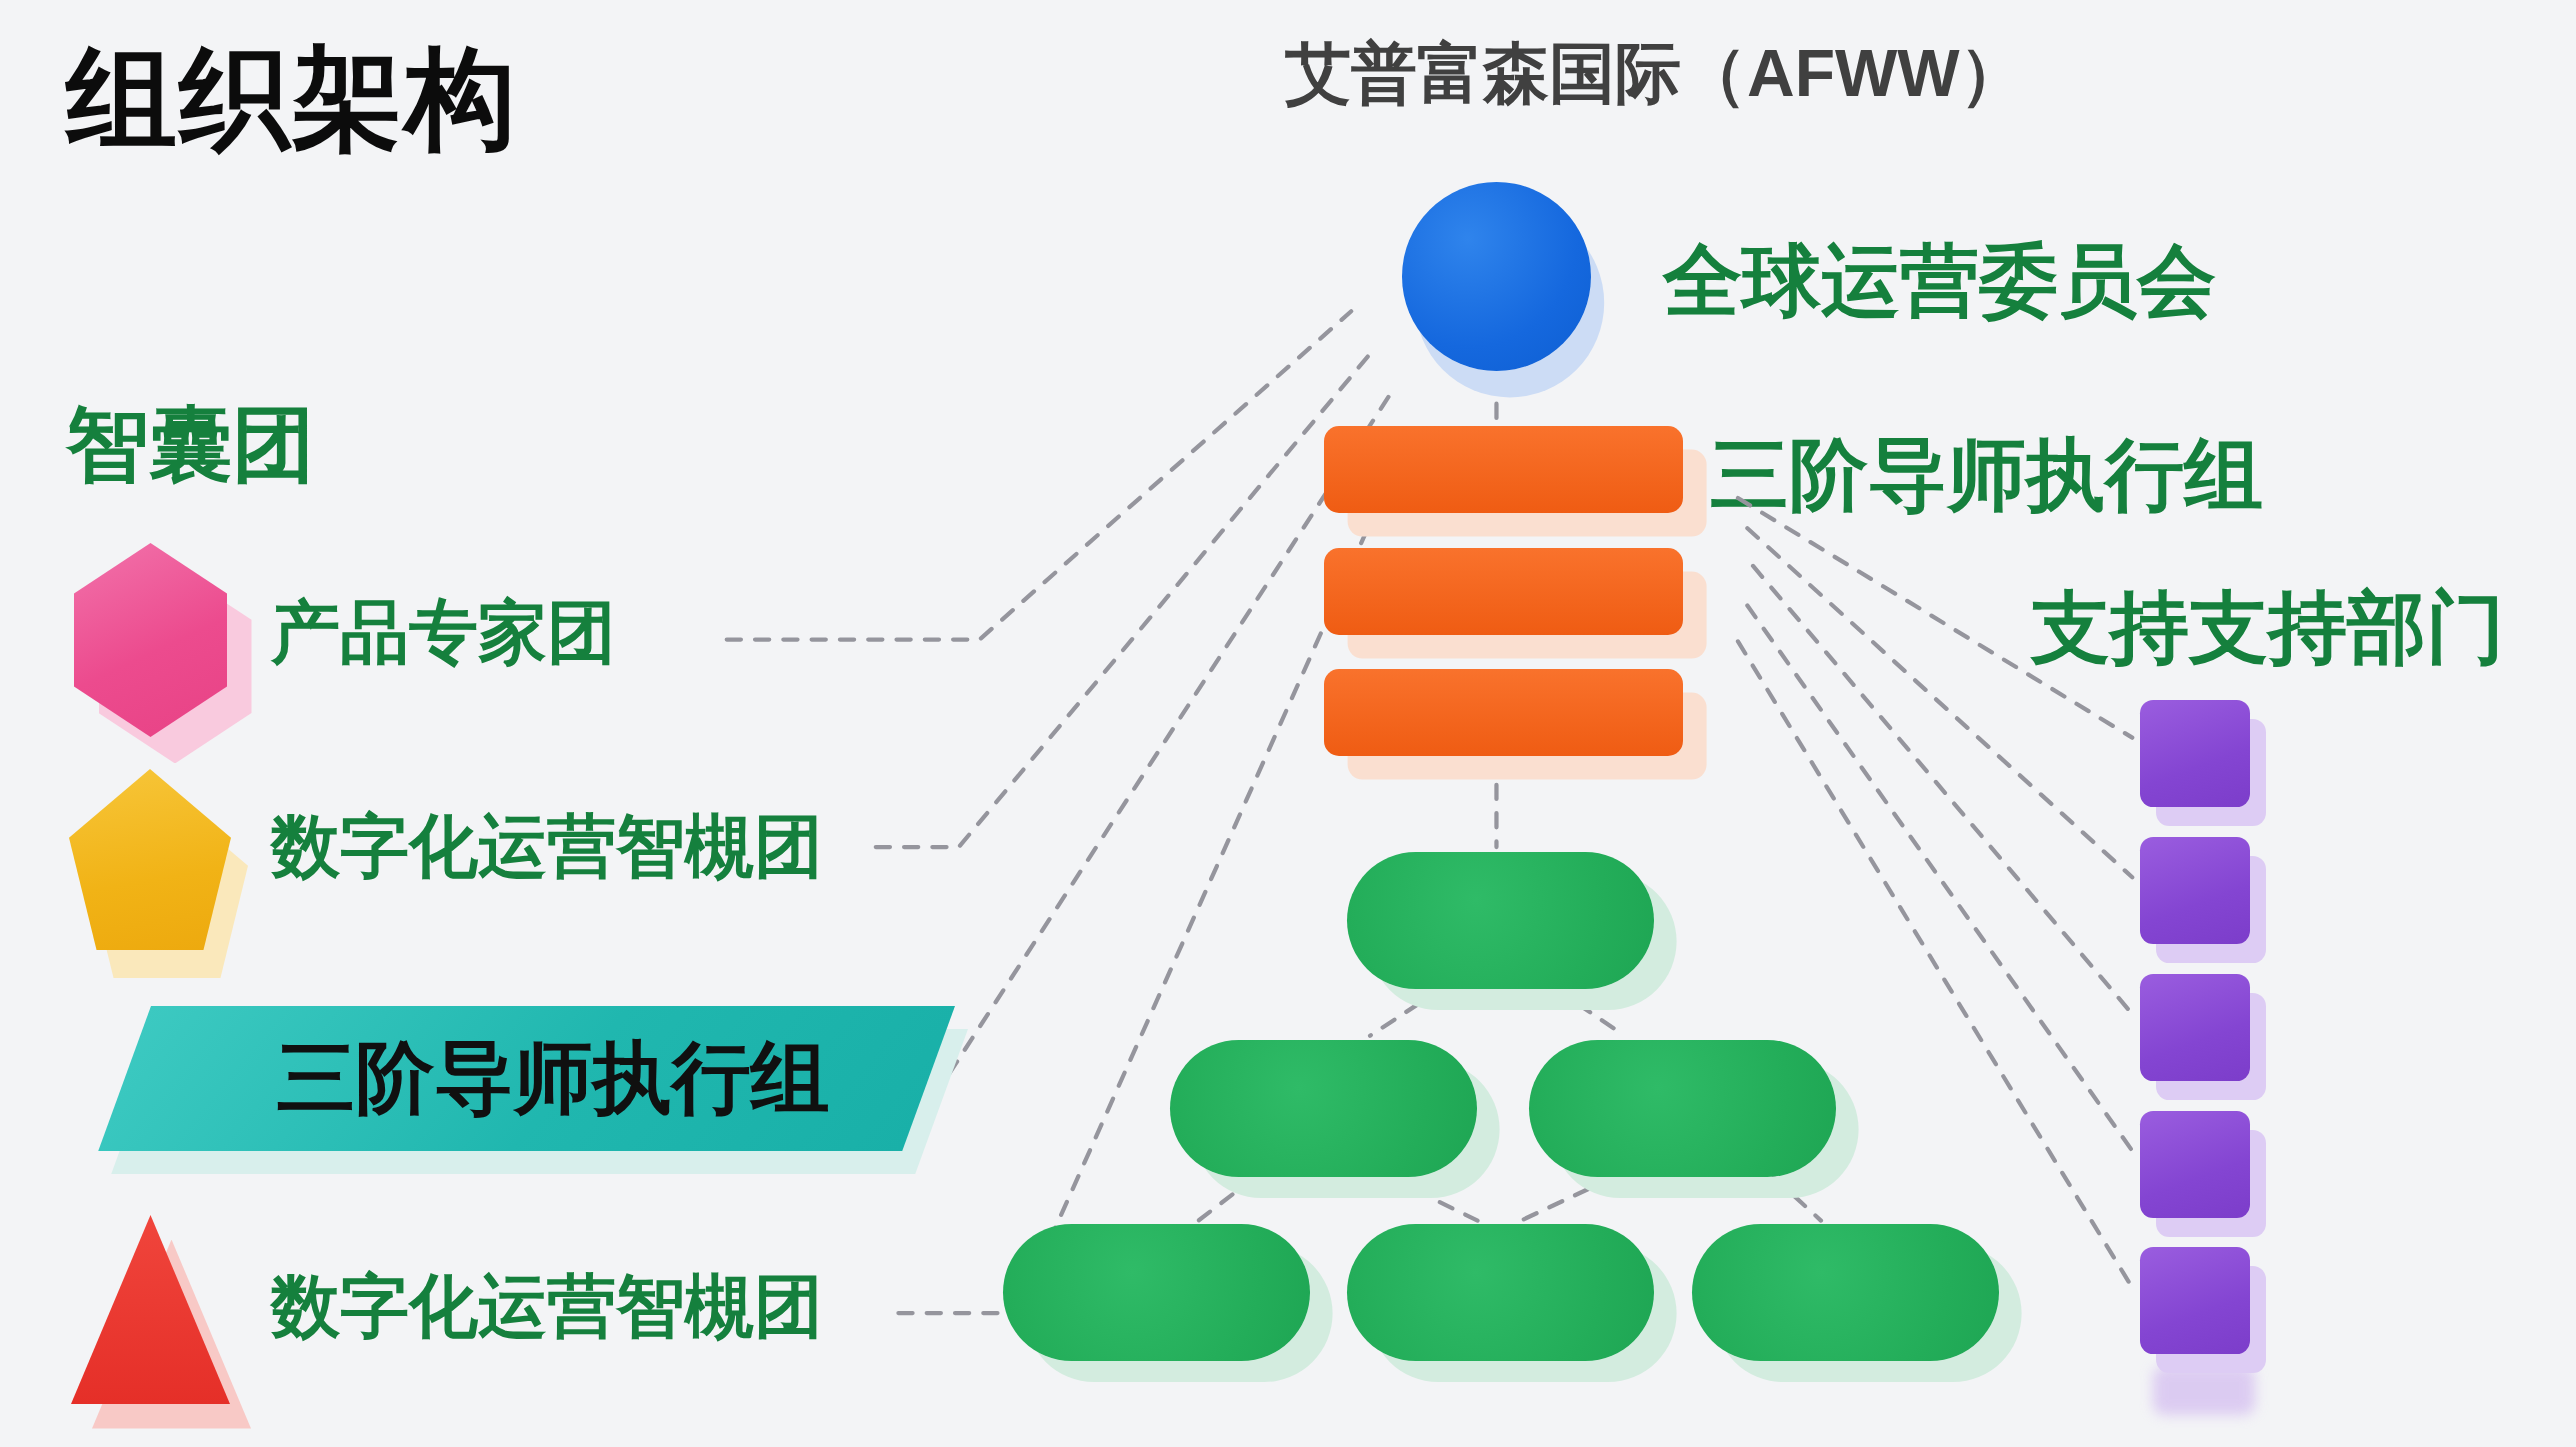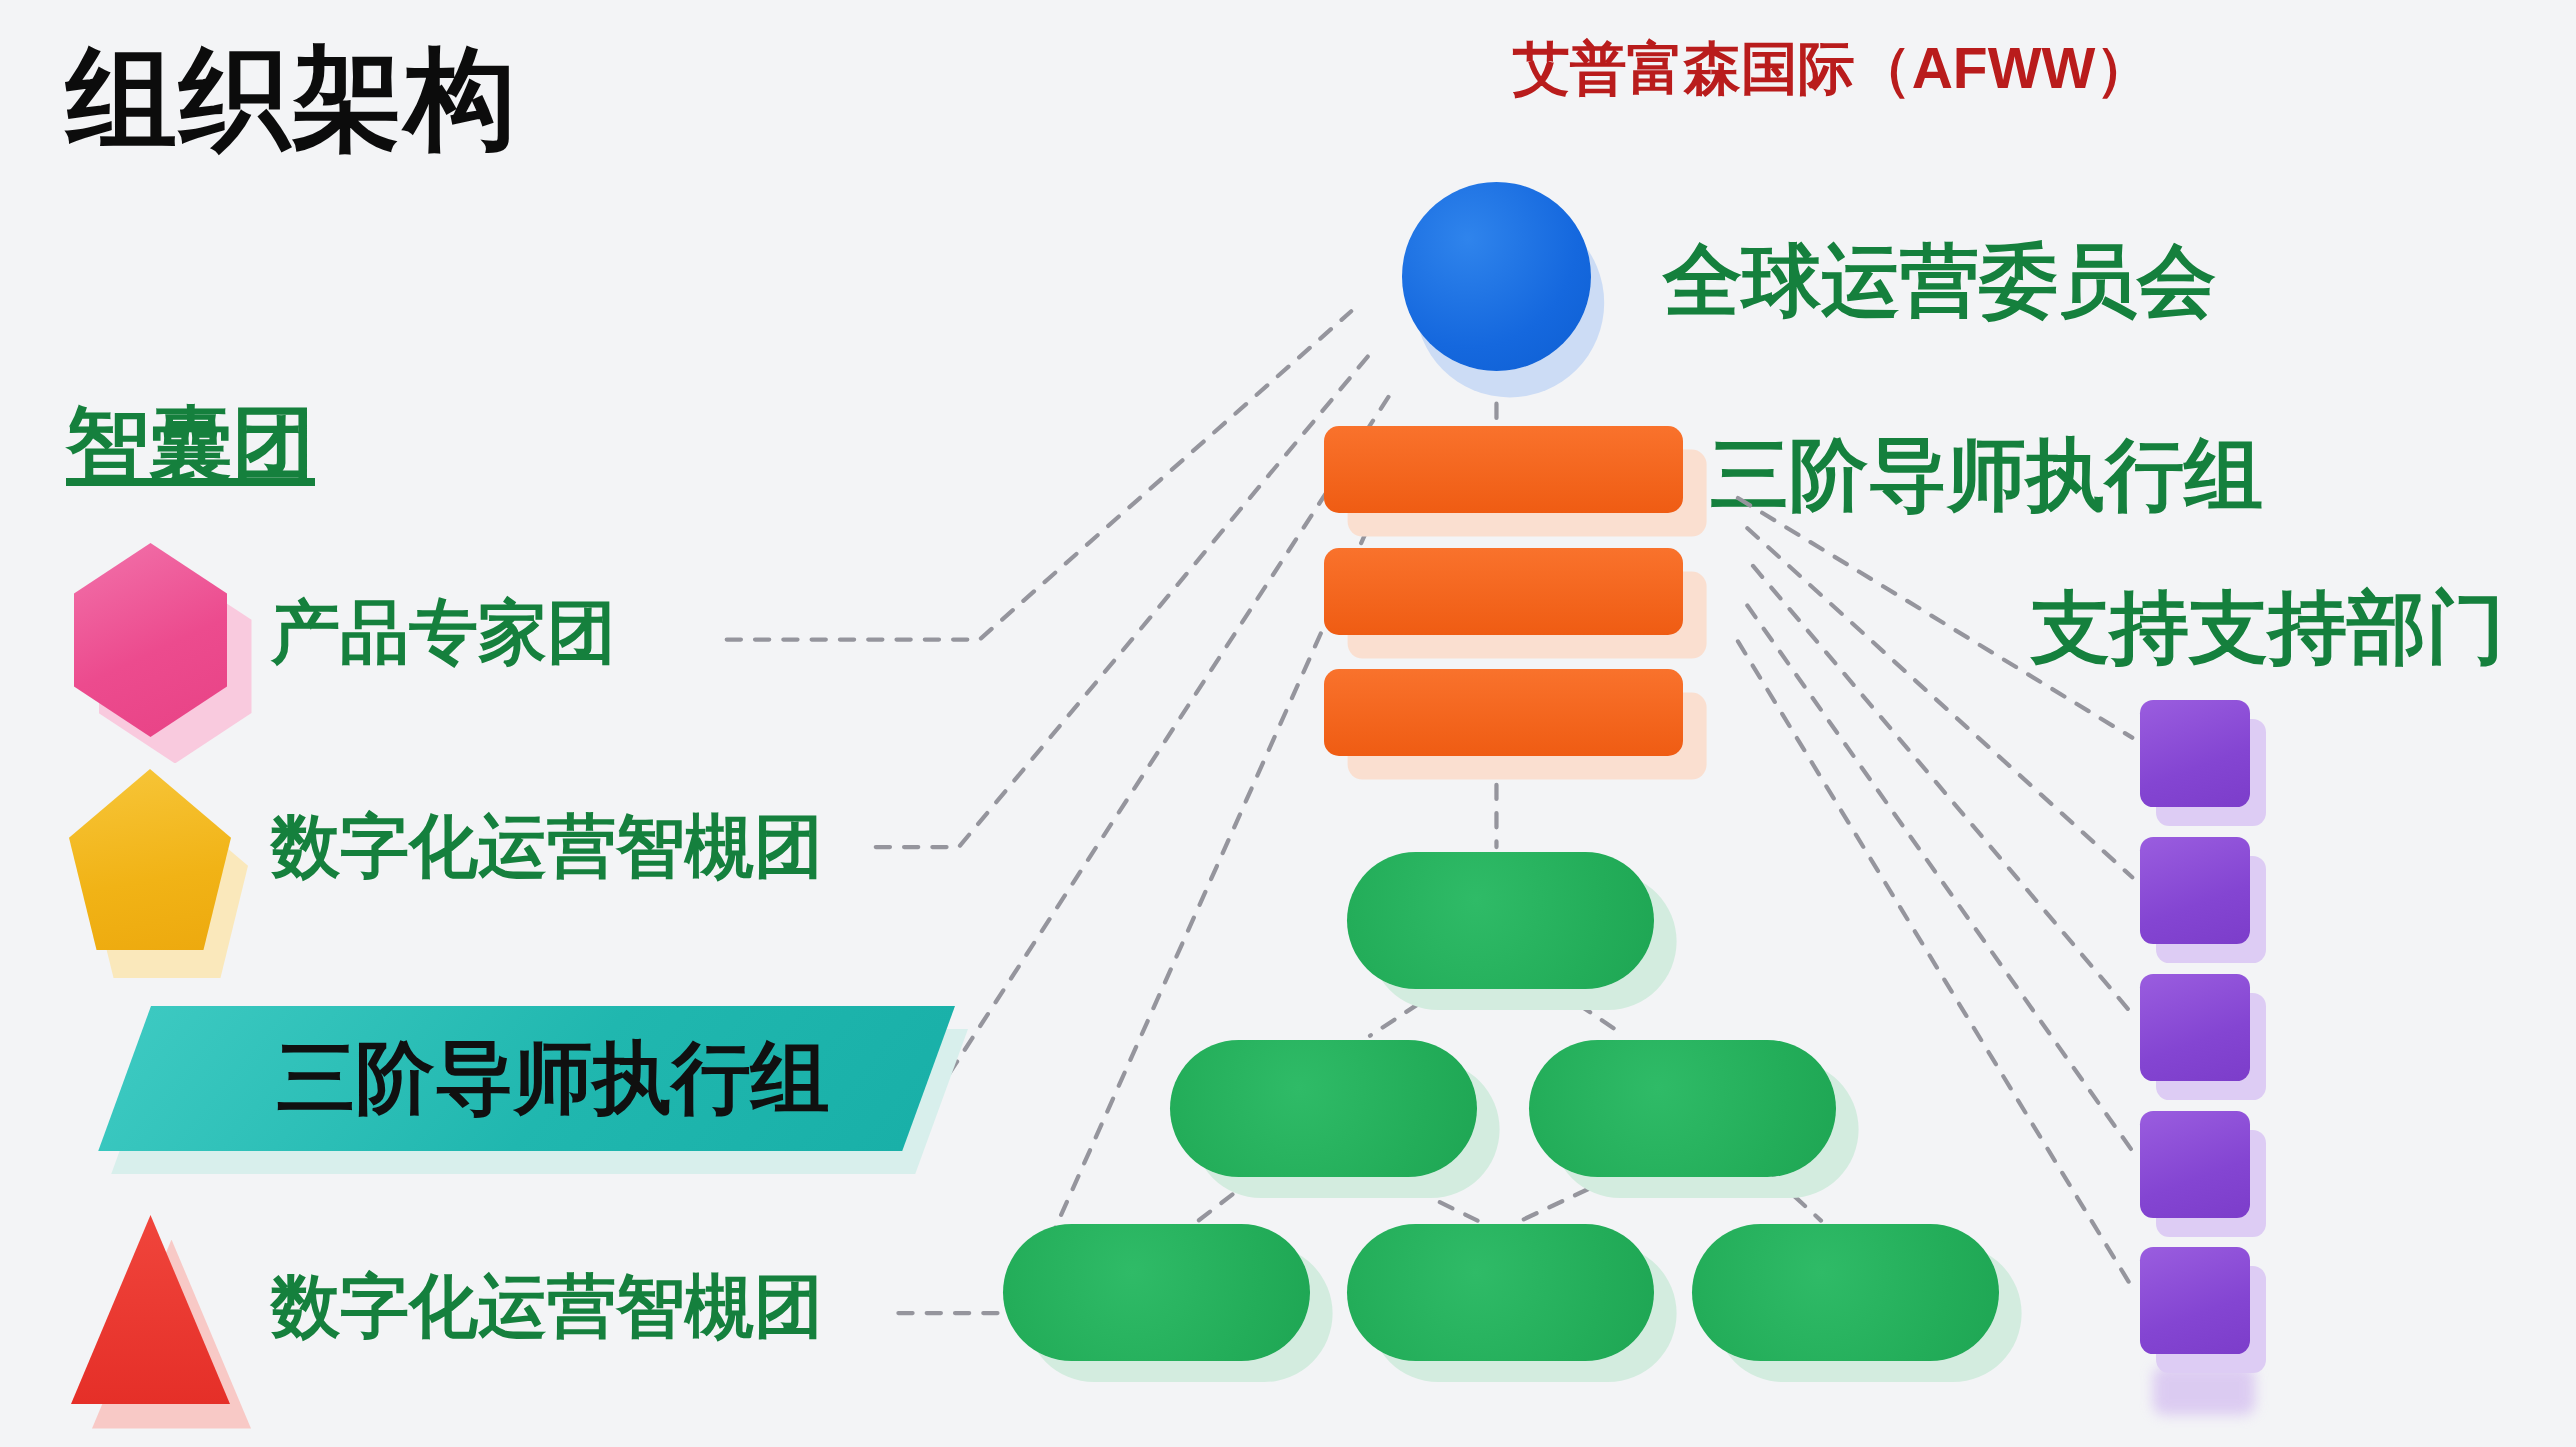--- a/index.html
+++ b/index.html
@@ -5,21 +5,21 @@
   html,body{margin:0;padding:0;background:#e9eaec;}
   #stage{position:relative;width:2576px;height:1447px;background:#f3f4f6;overflow:hidden;
          font-family:"Liberation Sans","DejaVu Sans",sans-serif;color:#141414;}
   .abs{position:absolute;}
   .lbl{position:absolute;font-weight:900;color:#15803d;white-space:nowrap;line-height:1.08;}
   .big-title{font-size:111px;letter-spacing:1.9px;font-weight:900;color:#0c0c0c;line-height:1.28;}
   .big-title span{display:block;}
   .h-think{font-size:83px;}
   .item-lbl{font-size:69px;}
   .node-lbl{font-size:79px;}
-  .org-title{font-size:57px;text-align:center;width:1095px;color:#b91c1c;}
+  .org-title{font-size:66px;width:1095px;color:#404040;}
   svg.connectors{position:absolute;left:0;top:0;z-index:1;pointer-events:none;}
   svg.connectors path{fill:none;stroke:#95959d;stroke-width:4.5;stroke-dasharray:15 15;stroke-linecap:round;}
   
   .shape{position:absolute;z-index:2;}
   .hex,.hex-sh{position:absolute;width:153px;height:194px;
       clip-path:polygon(50% 0,100% 26%,100% 74%,50% 100%,0 74%,0 26%);}
   .hex{background:linear-gradient(155deg,#f273ab 0%,#ec4b8e 55%,#e84285 100%);}
   .hex-sh{background:#f9cade;left:24.5px;top:26.4px;}
   .pent,.pent-sh{position:absolute;width:162px;height:181px;
       clip-path:polygon(50% 0,100% 38%,83% 100%,17% 100%,0 38%);}
@@ -71,21 +71,21 @@
     <path d="M1852 560 L2260 930"></path>
     <path d="M1858 600 L2260 1075"></path>
     <path d="M1852 642 L2260 1220"></path>
     <path d="M1842 680 L2260 1365"></path>
   </svg>
 
   <h1 class="lbl big-title abs" style="left:66px;top:28px;margin:0;">
     <span>组织架构</span>
   </h1>
 
-  <div class="lbl h-think" style="left:66px;top:400px;text-decoration:underline;">智囊团</div>
+  <div class="lbl h-think" style="left:66px;top:400px;">智囊团</div>
 
   <div class="shape" style="left:74px;top:543px;width:179px;height:226px;">
     <div class="hex-sh"></div>
     <div class="hex"></div>
   </div>
   <div class="lbl item-lbl" style="left:271px;top:596px;">产品专家团</div>
 
   <div class="shape" style="left:69px;top:769px;width:184px;height:217px;">
     <div class="pent-sh"></div>
     <div class="pent"></div>

